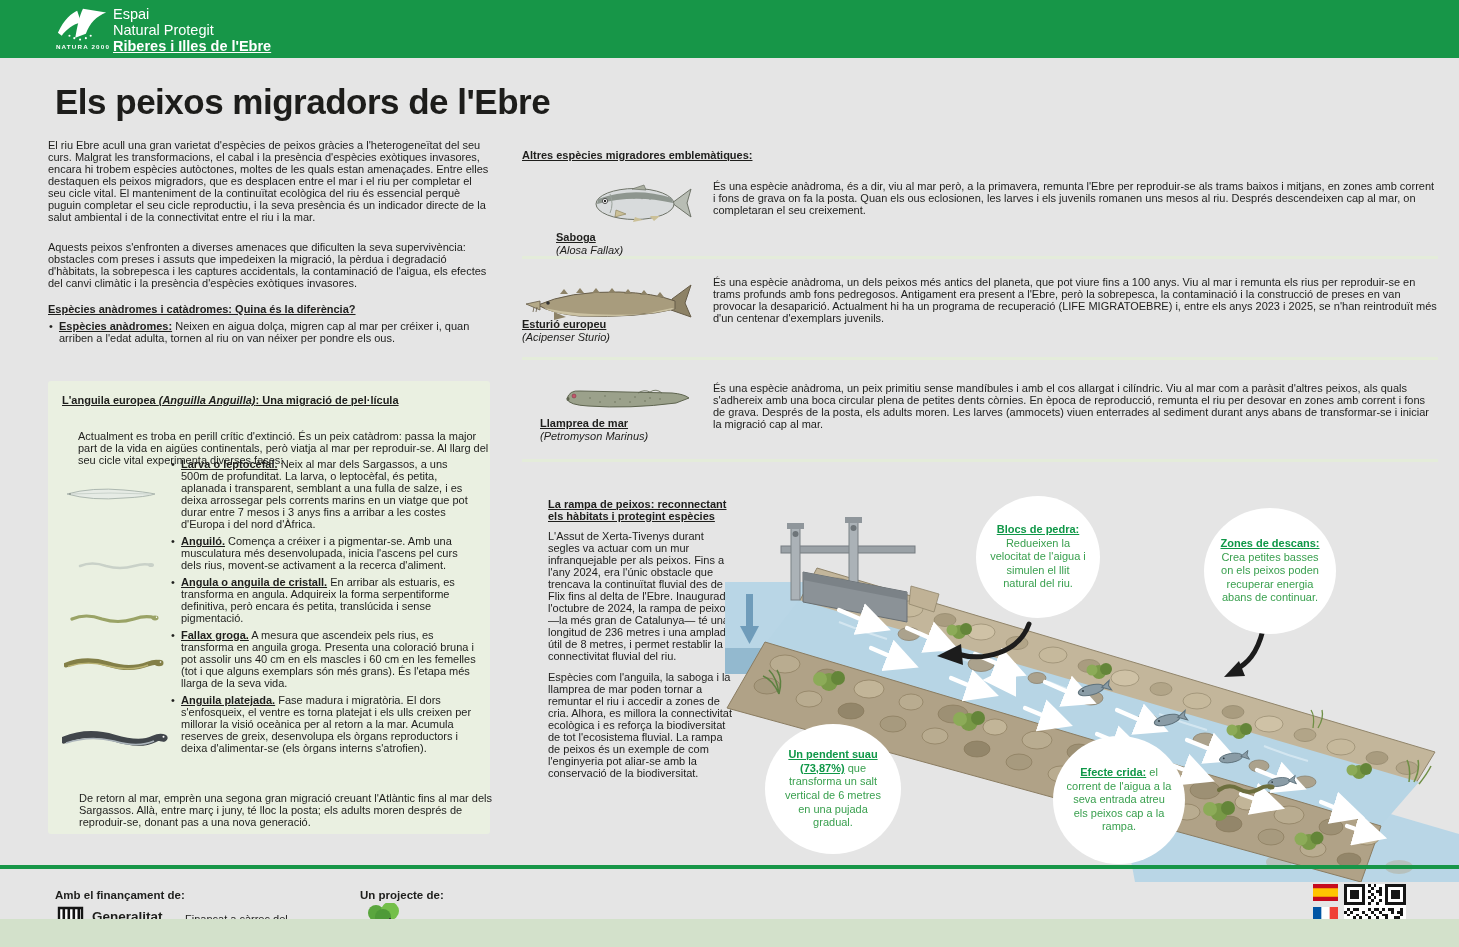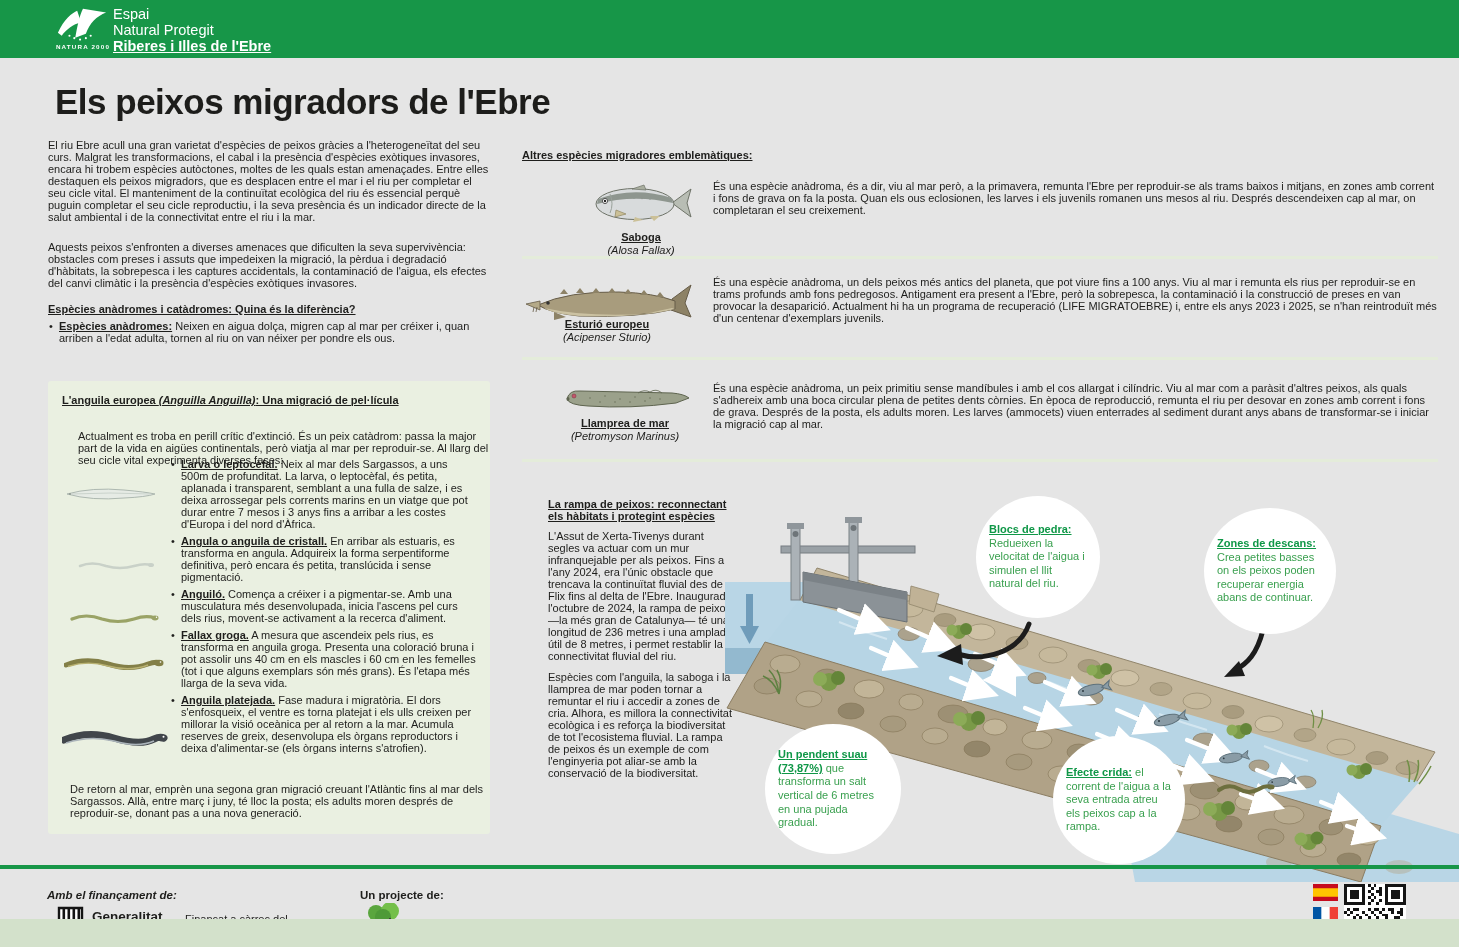--- a/index.html
+++ b/index.html
@@ -11,22 +11,22 @@
   .topbar-text .b{font-weight:bold;}
   .logo-n2000{position:absolute;left:55px;top:5px;}
   h1.title{position:absolute;left:55px;top:82px;margin:0;font-size:35px;font-weight:bold;color:#1d1d1b;letter-spacing:-0.5px;}
   .body{font-size:11px;line-height:1.09;color:#1e1e1c;}
   .b{font-weight:bold;text-decoration:underline;}
   .it{font-style:italic;}
   .li{position:relative;padding-left:11px;margin-bottom:5px;}
   .li::before{content:"\2022";position:absolute;left:1px;top:0;}
   .box{position:absolute;left:48px;top:381px;width:442px;height:453px;background:#eaf0e1;border-radius:3px;}
   .sep{position:absolute;left:522px;width:916px;height:3px;background:#e4ecda;}
-  .fishname{position:absolute;width:170px;text-align:center;font-size:11px;line-height:1.15;}
-  .callout{position:absolute;background:#fff;border-radius:50%;display:flex;align-items:center;justify-content:center;color:#3aa04f;font-size:11px;line-height:1.24;padding:13px;box-sizing:border-box;}
+  .fishname{position:absolute;width:170px;font-size:11px;line-height:1.15;}
+  .callout{position:absolute;background:#fff;border-radius:50%;display:flex;align-items:center;justify-content:center;text-align:center;color:#3aa04f;font-size:11px;line-height:1.24;padding:13px;box-sizing:border-box;}
   .callout .b{color:#0f9747;}
   .divider{position:absolute;left:0;top:865px;width:100%;height:4px;background:#179648;}
   .ftlabel{font-size:11.5px;font-weight:bold;}
   .gencat-name{font-size:13.5px;font-weight:bold;line-height:1.12;}
   .ftsmall{font-size:11px;line-height:1.25;}
 </style>
 </head>
 <body>
 
 <div class="poster">
@@ -60,22 +60,22 @@
     <div class="li"><span class="b">Espècies anàdromes:</span> <span>Neixen en aigua dolça, migren cap al mar per créixer i, quan arriben a l'edat adulta, tornen al riu on van néixer per pondre els ous.</span></div>
   </div>
 
   <section class="box">
     <div class="abs body b" style="left:14px;top:13px;width:416px;">
       <span>L'anguila europea </span><span class="it">(Anguilla Anguilla)</span><span>: Una migració de pel·lícula</span>
     </div>
     <p class="abs body" style="left:14px;top:33px;width:412px;margin:16px;">Actualment es troba en perill crític d'extinció. És un peix catàdrom: passa la major part de la vida en aigües continentals, però viatja al mar per reproduir-se. Al llarg del seu cicle vital experimenta diverses fases:</p>
     <div class="abs body" style="left:122px;top:77px;width:306px;">
       <div class="li"><span class="b">Larva o leptocèfal.</span> <span>Neix al mar dels Sargassos, a uns 500m de profunditat. La larva, o leptocèfal, és petita, aplanada i transparent, semblant a una fulla de salze, i es deixa arrossegar pels corrents marins en un viatge que pot durar entre 7 mesos i 3 anys fins a arribar a les costes d'Europa i del nord d'Àfrica.</span></div>
+      <div class="li"><span class="b">Anguiló.</span> <span>Comença a créixer i a pigmentar-se. Amb una musculatura més desenvolupada, inicia l'ascens pel curs dels rius, movent-se activament a la recerca d'aliment.</span></div>
       <div class="li"><span class="b">Angula o anguila de cristall.</span> <span>En arribar als estuaris, es transforma en angula. Adquireix la forma serpentiforme definitiva, però encara és petita, translúcida i sense pigmentació.</span></div>
-      <div class="li"><span class="b">Anguiló.</span> <span>Comença a créixer i a pigmentar-se. Amb una musculatura més desenvolupada, inicia l'ascens pel curs dels rius, movent-se activament a la recerca d'aliment.</span></div>
       <div class="li"><span class="b">Fallax groga.</span> <span>A mesura que ascendeix pels rius, es transforma en anguila groga. Presenta una coloració bruna i pot assolir uns 40 cm en els mascles i 60 cm en les femelles (tot i que alguns exemplars són més grans). És l'etapa més llarga de la seva vida.</span></div>
       <div class="li"><span class="b">Anguila platejada.</span> <span>Fase madura i migratòria. El dors s'enfosqueix, el ventre es torna platejat i els ulls creixen per millorar la visió oceànica per al retorn a la mar. Acumula reserves de greix, desenvolupa els òrgans reproductors i deixa d'alimentar-se (els òrgans interns s'atrofien).</span></div>
     </div>
 
     <svg class="abs" style="left:16px;top:103px;" width="95" height="20" viewBox="0 0 95 20">
       <path d="M3,10 Q28,3 60,6 Q82,8 91,10 Q82,13 60,14 Q28,17 3,10 Z" fill="#e6ebe5" stroke="#adb8b0"></path>
       <path d="M8,10 Q45,8 86,10" stroke="#c3cdc5" fill="none" stroke-width="0.8"></path>
       <circle cx="6" cy="10" r="0.9" fill="#8a948c"></circle>
     </svg>
     <svg class="abs" style="left:30px;top:177px;" width="78" height="14" viewBox="0 0 78 14">
@@ -92,21 +92,21 @@
       <path d="M4,14.5 Q24,8 44,14 Q66,20 84,13" stroke="#b9b272" stroke-width="1.4" fill="none"></path>
       <ellipse cx="95" cy="11" rx="4.5" ry="3.2" fill="#837f47"></ellipse>
         <circle cx="96.5" cy="10" r="0.8" fill="#fff"></circle>
     </svg>
     <svg class="abs" style="left:14px;top:344px;" width="108" height="26" viewBox="0 0 108 26">
       <path d="M2,15 Q26,5 52,13 Q78,21 92,14 Q98,11 102,13" stroke="#41464b" stroke-width="7" fill="none" stroke-linecap="round"></path>
       <path d="M4,18 Q28,10 52,16 Q76,23 92,16" stroke="#aab3b9" stroke-width="1.6" fill="none"></path>
       <ellipse cx="100" cy="13" rx="5" ry="3.6" fill="#41464b"></ellipse>
         <circle cx="101.5" cy="11.8" r="1" fill="#fff"></circle>
     </svg>
-    <p class="abs body" style="left:14px;top:394px;width:414px;margin:8px;">De retorn al mar, emprèn una segona gran migració creuant l'Atlàntic fins al mar dels Sargassos. Allà, entre març i juny, té lloc la posta; els adults moren després de reproduir-se, donant pas a una nova generació.</p>
+    <p class="abs body" style="left:14px;top:394px;width:414px;margin:17px;">De retorn al mar, emprèn una segona gran migració creuant l'Atlàntic fins al mar dels Sargassos. Allà, entre març i juny, té lloc la posta; els adults moren després de reproduir-se, donant pas a una nova generació.</p>
   </section>
 
   <div class="abs body b" style="left:522px;top:149px;width:500px;">Altres espècies migradores emblemàtiques:</div>
 
   <svg class="abs" style="left:588px;top:176px;" width="105" height="54" viewBox="0 0 105 54">
     <polygon points="84,27 103,13 99,27 103,41" fill="#b8bdb4" stroke="#6e7368"></polygon>
     <ellipse cx="47" cy="28" rx="39" ry="15.5" fill="#d8dbdc" stroke="#6e7368"></ellipse>
     <path d="M10,23 Q46,10 84,22 L85,27 Q46,18 9,28 Z" fill="#8e968f"></path>
     <polygon points="44,13 56,9 58,14" fill="#a9ae9f" stroke="#6e7368" stroke-width="0.7"></polygon>
     <polygon points="28,34 38,38 27,41" fill="#cbc097" stroke="#8f8560" stroke-width="0.7"></polygon>
@@ -399,21 +399,21 @@
   </div>
   <div class="callout" style="left:765px;top:724px;width:136px;height:130px;">
     <div><span class="b">Un pendent suau (73,87%)</span> <span>que transforma un salt vertical de 6 metres en una pujada gradual.</span></div>
   </div>
   <div class="callout" style="left:1053px;top:736px;width:132px;height:128px;">
     <div><span class="b">Efecte crida:</span> <span>el corrent de l'aigua a la seva entrada atreu els peixos cap a la rampa.</span></div>
   </div>
 
   <div class="divider"></div>
 
-  <div class="abs ftlabel" style="left:47px;top:889px;font-style:italic;">Amb el finançament de:</div>
+  <div class="abs ftlabel" style="left:55px;top:889px;">Amb el finançament de:</div>
   <svg class="abs" style="left:57px;top:906px;" width="27" height="36" viewBox="0 0 27 36">
     <defs>
         <clipPath id="shield">
           <path d="M2,2 h23 v19 a11.5 11.5 0 0 1 -23 0 Z"></path>
         </clipPath>
       </defs>
     <path d="M2,2 h23 v19 a11.5 11.5 0 0 1 -23 0 Z" fill="#fff" stroke="#141414" stroke-width="2.4"></path>
     <g clip-path="url(#shield)" fill="#141414">
       <rect x="5.5" y="0" width="2.6" height="36"></rect>
         <rect x="10.5" y="0" width="2.6" height="36"></rect>

